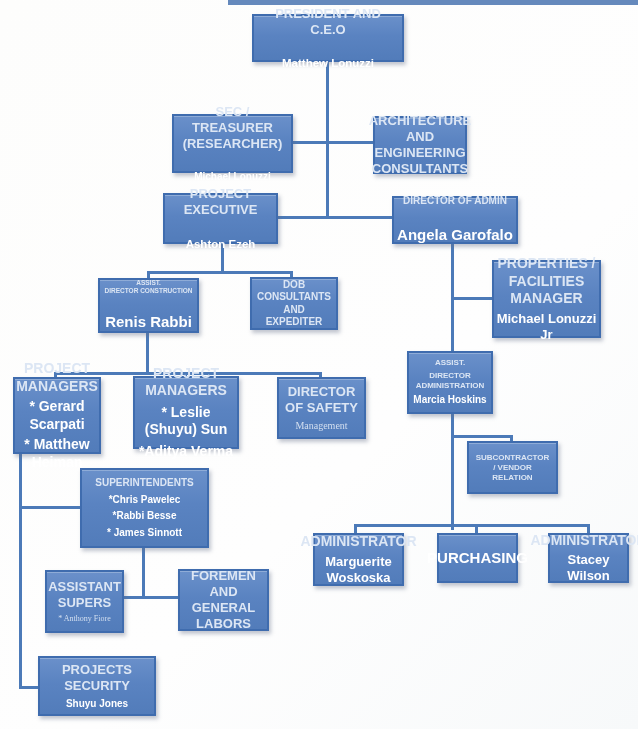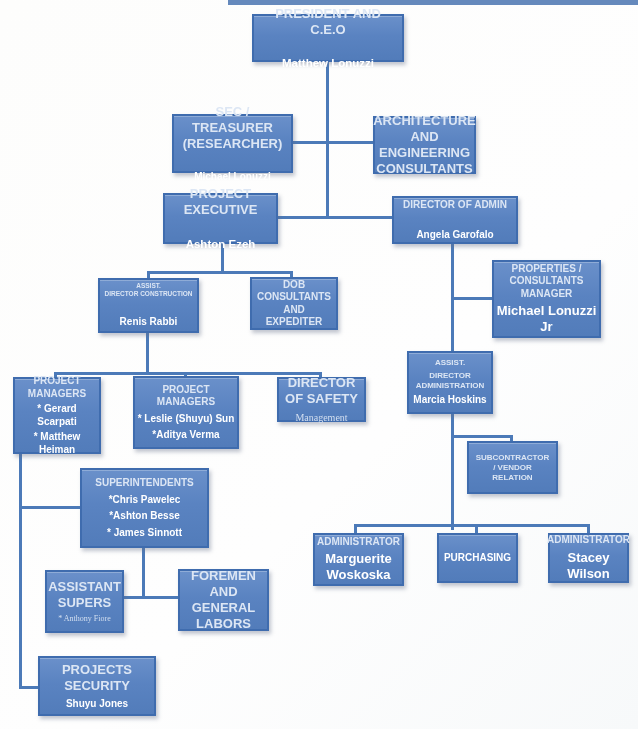--- a/index.html
+++ b/index.html
@@ -13,35 +13,35 @@
     background:linear-gradient(180deg,#6a90ca 0%,#5a83c1 45%,#527cba 100%);
     border:2px solid #3f6cae;
     box-shadow:2px 3px 4px rgba(100,110,135,.40), inset 0 1px 0 rgba(255,255,255,.25);
     display:flex;flex-direction:column;align-items:center;justify-content:center;
     text-align:center;padding:2px;line-height:1.25;
   }
   .t{color:#dce6f4;font-weight:700;}
   .n{color:#ffffff;font-weight:700;}
   .soft{color:#d3dff0;font-weight:400;font-family:Liberation Serif, serif;}
   .line{position:absolute;background:#4c7ab8;z-index:1;}
-  .xs{font-size:6.5px}.s8{font-size:8px}.s85{font-size:10px}.s9{font-size:13px}
-  .s95{font-size:10px}.s105{font-size:10px}.s115{font-size:11.5px}
+  .xs{font-size:6.5px}.s8{font-size:8px}.s85{font-size:14px}.s9{font-size:13px}
+  .s95{font-size:10px}.s105{font-size:15px}.s115{font-size:11.5px}
   .mt2{margin-top:18px}.mt3{margin-top:3px}.mt4{margin-top:4px}
   #nd-president{left:252px;top:14px;width:152px;height:48px}
   #nd-sec{left:172px;top:114px;width:121px;height:59px}
-  #nd-arch{left:373px;top:116px;width:103px;height:58px}
+  #nd-arch{left:373px;top:116px;width:94px;height:58px}
   #nd-exec{left:163px;top:193px;width:115px;height:51px}
   #nd-dadmin{left:392px;top:196px;width:126px;height:48px}
   #nd-aconstr{left:98px;top:278px;width:101px;height:55px}
   #nd-dob{left:250px;top:277px;width:88px;height:53px}
   #nd-props{left:492px;top:260px;width:109px;height:78px}
   #nd-aadmin{left:407px;top:351px;width:86px;height:63px}
   #nd-pm1{left:13px;top:377px;width:88px;height:77px}
   #nd-pm2{left:133px;top:376px;width:106px;height:73px}
-  #nd-safety{left:277px;top:377px;width:89px;height:45px}
+  #nd-safety{left:277px;top:377px;width:89px;height:62px}
   #nd-supers{left:80px;top:468px;width:129px;height:80px}
   #nd-subcon{left:467px;top:441px;width:91px;height:53px}
   #nd-asup{left:45px;top:570px;width:79px;height:63px}
   #nd-foremen{left:178px;top:569px;width:91px;height:62px}
   #nd-admin1{left:313px;top:533px;width:91px;height:53px}
   #nd-purch{left:437px;top:533px;width:81px;height:50px}
   #nd-admin2{left:548px;top:533px;width:81px;height:50px}
   #nd-security{left:38px;top:656px;width:118px;height:60px}
 </style>
 </head>
@@ -111,21 +111,21 @@
   </div>
 
   <div class="node" id="nd-dob">
     <span class="t s95">DOB</span>
     <span class="t s95">CONSULTANTS</span>
     <span class="t s95">AND EXPEDITER</span>
   </div>
 
   <div class="node" id="nd-props">
     <span class="t s85">PROPERTIES /</span>
-    <span class="t s85">CONSULTANTS MANAGER</span>
+    <span class="t s85">FACILITIES MANAGER</span>
     <span class="n s9 mt3">Michael Lonuzzi Jr</span>
   </div>
 
   <div class="node" id="nd-aadmin">
     <span class="t s8">ASSIST.</span>
     <span class="t s8 mt3">DIRECTOR ADMINISTRATION</span>
     <span class="n s95 mt3">Marcia Hoskins</span>
   </div>
 
   <div class="node" id="nd-pm1">
@@ -141,21 +141,21 @@
   </div>
 
   <div class="node" id="nd-safety">
     <span class="t s9">DIRECTOR OF SAFETY</span>
     <span class="soft s95 mt4">Management</span>
   </div>
 
   <div class="node" id="nd-supers">
     <span class="t s95">SUPERINTENDENTS</span>
     <span class="n s95 mt4">*Chris Pawelec</span>
-    <span class="n s95 mt4">*Ashton Besse</span>
+    <span class="n s95 mt4">*Rabbi Besse</span>
     <span class="n s95 mt4">* James Sinnott</span>
   </div>
 
   <div class="node" id="nd-subcon">
     <span class="t s8">SUBCONTRACTOR</span>
     <span class="t s8">/ VENDOR</span>
     <span class="t s8">RELATION</span>
   </div>
 
   <div class="node" id="nd-asup">

